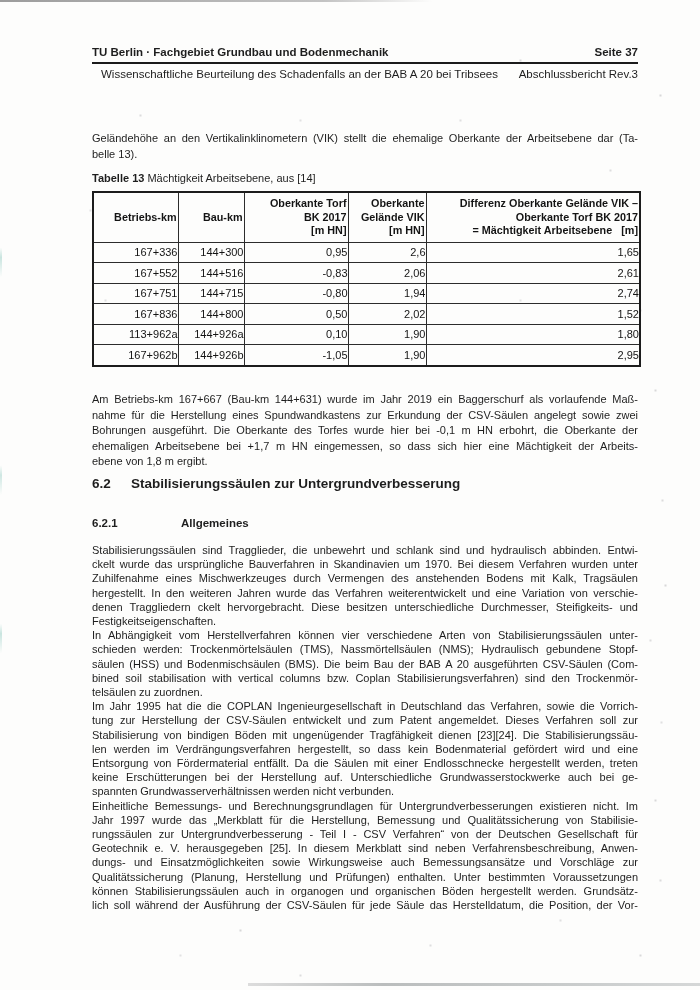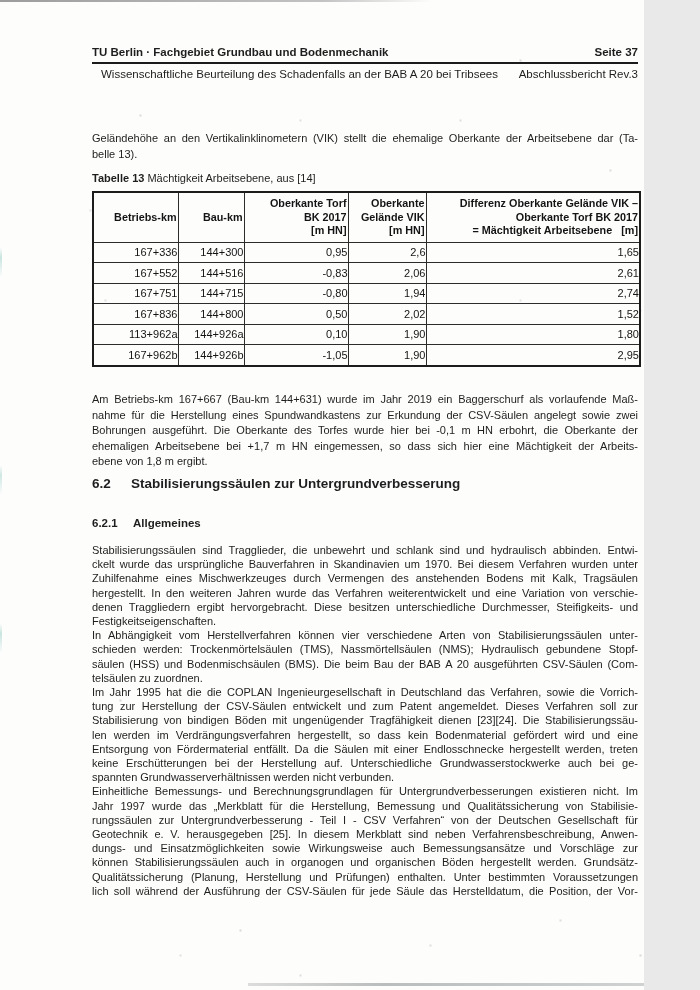--- a/index.html
+++ b/index.html
@@ -1,18 +1,18 @@
 <!DOCTYPE html>
 <html><head>
 <meta charset="utf-8">
 <style>
   html,body{margin:0;padding:0;background:#e9e9e9;}
   .page{
     position:relative;
-    width:644px;height:990px;
+    width:700px;height:990px;
     background:#fdfdfc;
     font-family:"Liberation Sans","DejaVu Sans",sans-serif;
     color:#1e1e1e;
     overflow:hidden;
   }
   
   .edge-top{position:absolute;top:0;left:0;width:432px;height:2px;
     background:linear-gradient(to right,#9c9c9c,#c3c3c3 75%,rgba(255,255,255,0));}
   .edge-bottom{position:absolute;top:983px;left:248px;width:452px;height:3px;
     background:linear-gradient(to right,#dcdcdc,#babdbd 30%,#c8cbcb 70%,#d5d7d7);}
@@ -50,21 +50,21 @@
   .caption .cb{font-weight:bold;}
   
   .tblwrap{top:191px;}
   table{border-collapse:collapse;table-layout:fixed;width:547px;border:2px solid #1c1c1c;}
   th,td{border:1px solid #2c2c2c;text-align:right;vertical-align:middle;color:#141414;}
   th{font-size:10.8px;font-weight:bold;line-height:13.5px;padding:4px 1px;white-space:pre-wrap;}
   td{font-size:11px;height:19.5px;padding:0;}
   
   .h62{top:476px;font-size:13.5px;font-weight:bold;display:flex;}
   .h62 .num{display:inline-block;min-width:39px;}
-  .h621{top:517px;font-size:11.5px;font-weight:bold;display:flex;}
+  .h621{top:517px;font-size:11.5px;font-weight:bold;display:flex;gap:48px;}
   .h621 .num{display:inline-block;min-width:41px;}
   .intro{top:130px;}
   .para-bagger{top:392px;}
   .blk{top:543px;}
 </style>
 </head>
 <body>
 
 <div class="page">
 
@@ -181,36 +181,37 @@
   <div class="abs h621">
     <span class="num">6.2.1</span>
     <span>Allgemeines</span>
   </div>
 
   <div class="abs blk">
     <div class="ln">Stabilisierungssäulen sind Tragglieder, die unbewehrt und schlank sind und hydraulisch abbinden. Entwi-</div>
     <div class="ln">ckelt wurde das ursprüngliche Bauverfahren in Skandinavien um 1970. Bei diesem Verfahren wurden unter</div>
     <div class="ln">Zuhilfenahme eines Mischwerkzeuges durch Vermengen des anstehenden Bodens mit Kalk, Tragsäulen</div>
     <div class="ln">hergestellt. In den weiteren Jahren wurde das Verfahren weiterentwickelt und eine Variation von verschie-</div>
-    <div class="ln">denen Traggliedern ergibt hervorgebracht. Diese besitzen unterschiedliche Durchmesser, Steifigkeits- und</div>
+    <div class="ln">denen Traggliedern ckelt hervorgebracht. Diese besitzen unterschiedliche Durchmesser, Steifigkeits- und</div>
     <div class="ln last">Festigkeitseigenschaften.</div>
     <div class="ln">In Abhängigkeit vom Herstellverfahren können vier verschiedene Arten von Stabilisierungssäulen unter-</div>
     <div class="ln">schieden werden: Trockenmörtelsäulen (TMS), Nassmörtellsäulen (NMS); Hydraulisch gebundene Stopf-</div>
     <div class="ln">säulen (HSS) und Bodenmischsäulen (BMS). Die beim Bau der BAB A 20 ausgeführten CSV-Säulen (Com-</div>
+    <div class="ln">bined soil stabilisation with vertical columns bzw. Coplan Stabilisierungsverfahren) sind den Trockenmör-</div>
     <div class="ln last">telsäulen zu zuordnen.</div>
     <div class="ln">Im Jahr 1995 hat die die COPLAN Ingenieurgesellschaft in Deutschland das Verfahren, sowie die Vorrich-</div>
     <div class="ln">tung zur Herstellung der CSV-Säulen entwickelt und zum Patent angemeldet. Dieses Verfahren soll zur</div>
     <div class="ln">Stabilisierung von bindigen Böden mit ungenügender Tragfähigkeit dienen [23][24]. Die Stabilisierungssäu-</div>
     <div class="ln">len werden im Verdrängungsverfahren hergestellt, so dass kein Bodenmaterial gefördert wird und eine</div>
     <div class="ln">Entsorgung von Fördermaterial entfällt. Da die Säulen mit einer Endlosschnecke hergestellt werden, treten</div>
     <div class="ln">keine Erschütterungen bei der Herstellung auf. Unterschiedliche Grundwasserstockwerke auch bei ge-</div>
     <div class="ln last">spannten Grundwasserverhältnissen werden nicht verbunden.</div>
     <div class="ln">Einheitliche Bemessungs- und Berechnungsgrundlagen für Untergrundverbesserungen existieren nicht. Im</div>
     <div class="ln">Jahr 1997 wurde das „Merkblatt für die Herstellung, Bemessung und Qualitätssicherung von Stabilisie-</div>
     <div class="ln">rungssäulen zur Untergrundverbesserung - Teil I - CSV Verfahren“ von der Deutschen Gesellschaft für</div>
     <div class="ln">Geotechnik e. V. herausgegeben [25]. In diesem Merkblatt sind neben Verfahrensbeschreibung, Anwen-</div>
     <div class="ln">dungs- und Einsatzmöglichkeiten sowie Wirkungsweise auch Bemessungsansätze und Vorschläge zur</div>
+    <div class="ln">Qualitätssicherung (Planung, Herstellung und Prüfungen) enthalten. Unter bestimmten Voraussetzungen</div>
     <div class="ln">können Stabilisierungssäulen auch in organogen und organischen Böden hergestellt werden. Grundsätz-</div>
-    <div class="ln">Qualitätssicherung (Planung, Herstellung und Prüfungen) enthalten. Unter bestimmten Voraussetzungen</div>
     <div class="ln">lich soll während der Ausführung der CSV-Säulen für jede Säule das Herstelldatum, die Position, der Vor-</div>
   </div>
 
 </div>
 
 </body></html>

